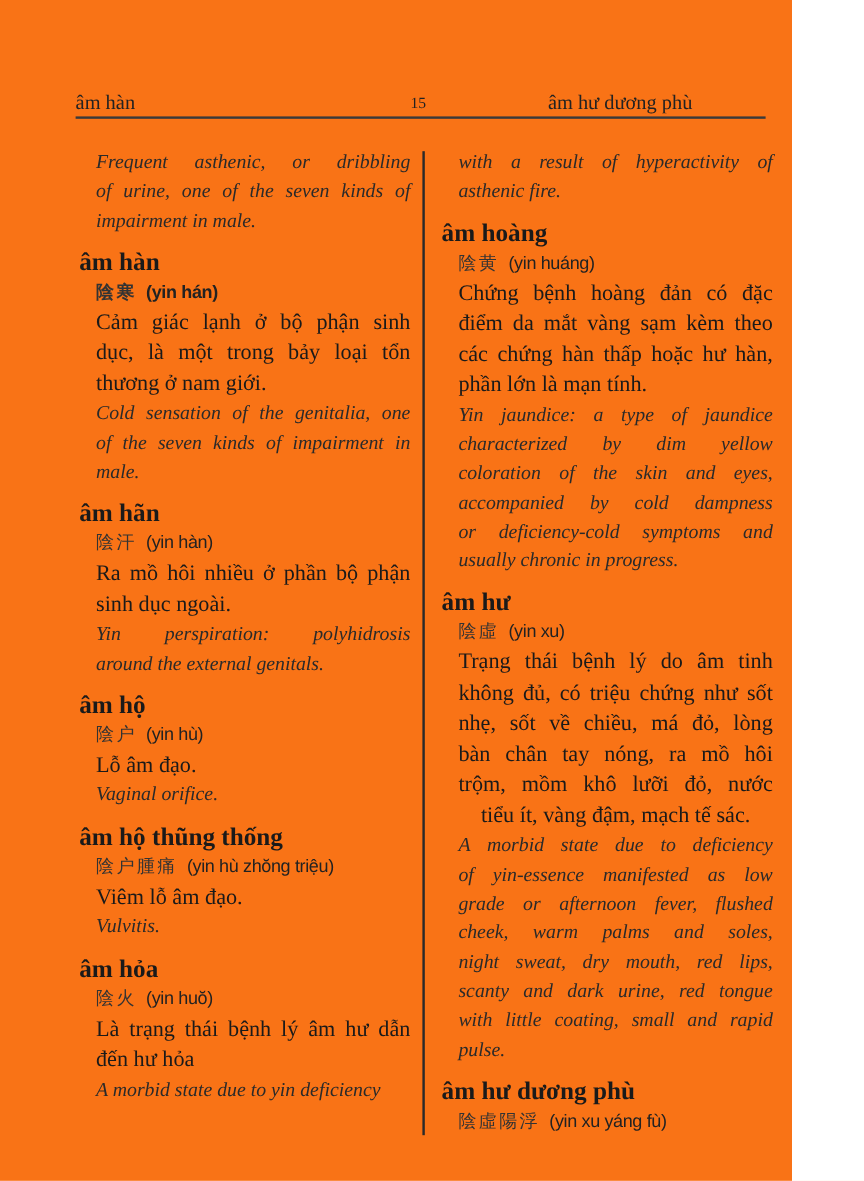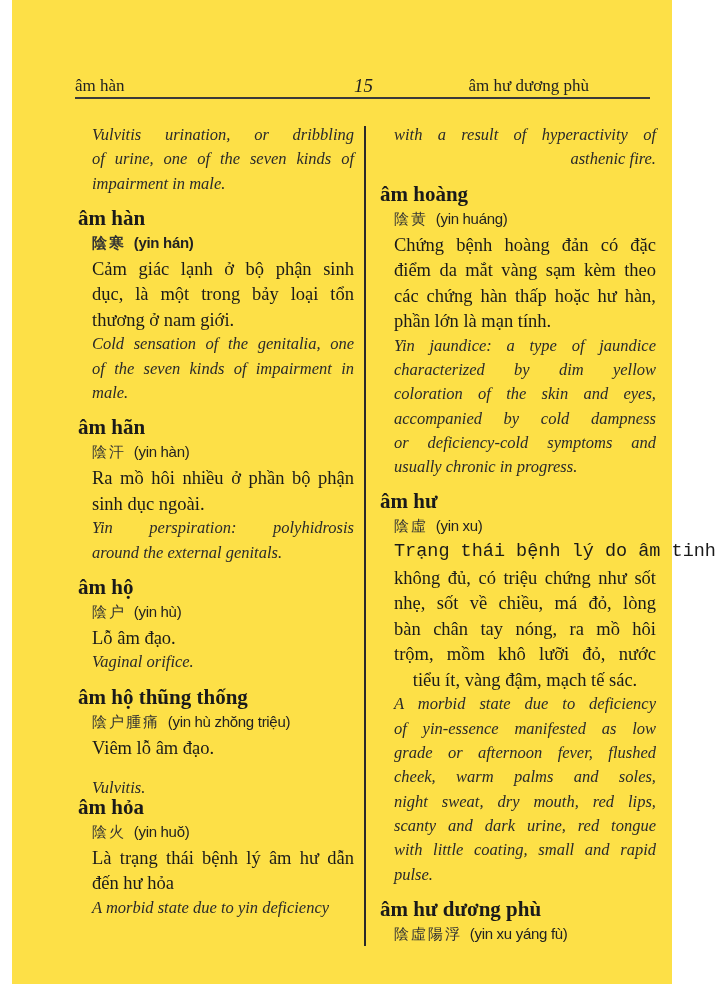--- a/index.html
+++ b/index.html
@@ -1,22 +1,22 @@
 <!DOCTYPE html>
 <html><head>
 <meta charset="utf-8">
 <style>
   html, body { margin: 0; padding: 0; background: #ffffff; }
   body { width: 720px; height: 984px; position: relative; overflow: hidden;
          font-family: "Liberation Serif", "DejaVu Serif", serif; color: #1a1a1a; }
-  .page { position: absolute; left: 12px; top: 0; width: 660px; height: 984px; background: #fde047; }
+  .page { position: absolute; left: 0; top: 0; width: 660px; height: 984px; background: #f97316; }
   .runhead { position: absolute; top: 76px; font-size: 17px; line-height: 20px; color: #222; }
   .runhead.left { left: 63px; }
   .runhead.right { right: 83px; }
-  .runhead.num { left: 342px; font-size: 19px; font-style: italic; }
+  .runhead.num { left: 342px; font-size: 13px; }
   .rule { position: absolute; left: 63px; width: 575px; top: 97px; height: 0;
           border-top: 2px solid #3a3a3a; }
   .divider { position: absolute; left: 352px; top: 126px; width: 0; height: 820px;
              border-left: 2px solid #2a2a2a; }
   .col { position: absolute; top: 0; }
   .col.left { left: 66px; width: 278px; }
   .col.right { left: 368px; width: 272px; }
   .line { position: absolute; white-space: nowrap; }
   .hw { font-weight: bold; font-size: 21px; line-height: 22px; font-family: Liberation Serif, serif; }
   .cn { font-size: 16px; line-height: 20px; padding-left: 14px; }
@@ -31,21 +31,21 @@
 
 <div class="page">
   <span class="runhead left">âm hàn</span>
   <span class="runhead num">15</span>
   <span class="runhead right">âm hư dương phù</span>
   <div class="rule"></div>
   <div class="divider"></div>
 
   <div class="col left" id="col-left">
       <div class="line en" style="width: 262px; top: 125px;">
-        <span class="just">Vulvitis urination, or dribbling</span>
+        <span class="just">Frequent asthenic, or dribbling</span>
       </div>
       <div class="line en" style="width: 262px; top: 149.3px;">
         <span class="just">of urine, one of the seven kinds of</span>
       </div>
       <div class="line en" style="width: 262px; top: 173.6px;"><span class="">impairment in male.</span></div>
       <div>
         <div class="line hw" style="top: 206.9px;">âm hàn</div>
         <div class="line cn" style="top: 232.9px; font-weight: bold;"><span class="han">陰寒</span><span class="py" style="white-space: pre;">  (yin hán)</span></div>
         <div class="line vi" style="width: 262px; top: 257.9px;">
           <span class="just">Cảm giác lạnh ở bộ phận sinh</span>
@@ -77,37 +77,37 @@
       <div>
         <div class="line hw" style="top: 575.9px;">âm hộ</div>
         <div class="line cn" style="top: 601.9px;"><span class="han">陰户</span><span class="py" style="white-space: pre;">  (yin hù)</span></div>
         <div class="line vi" style="width: 262px; top: 626.9px;"><span class="">Lỗ âm đạo.</span></div>
         <div class="line en" style="width: 262px; top: 652.4px;"><span class="">Vaginal orifice.</span></div>
       </div>
       <div>
         <div class="line hw" style="top: 685.7px;">âm hộ thũng thống</div>
         <div class="line cn" style="top: 711.7px;"><span class="han">陰户腫痛</span><span class="py" style="white-space: pre;">  (yin hù zhŏng triệu)</span></div>
         <div class="line vi" style="width: 262px; top: 736.7px;"><span class="">Viêm lỗ âm đạo.</span></div>
-        <div class="line en" style="width: 262px; top: 762.2px; margin-top: 16px;"><span class="">Vulvitis.</span></div>
+        <div class="line en" style="width: 262px; top: 762.2px;"><span class="">Vulvitis.</span></div>
       </div>
       <div>
         <div class="line hw" style="top: 795.5px;">âm hỏa</div>
         <div class="line cn" style="top: 821.5px;"><span class="han">陰火</span><span class="py" style="white-space: pre;">  (yin huŏ)</span></div>
         <div class="line vi" style="width: 262px; top: 846.5px;">
           <span class="just">Là trạng thái bệnh lý âm hư dẫn</span>
         </div>
         <div class="line vi" style="width: 262px; top: 872px;"><span class="">đến hư hỏa</span></div>
         <div class="line en" style="width: 262px; top: 897.5px;"><span class="">A morbid state due to yin deficiency</span></div>
       </div>
     </div>
   <div class="col right" id="col-right">
       <div class="line en" style="width: 262px; top: 125px;">
         <span class="just">with a result of hyperactivity of</span>
       </div>
-      <div class="line en" style="width: 262px; top: 149.3px; text-align: right;"><span class="">asthenic fire.</span></div>
+      <div class="line en" style="width: 262px; top: 149.3px;"><span class="">asthenic fire.</span></div>
       <div>
         <div class="line hw" style="top: 182.6px;">âm hoàng</div>
         <div class="line cn" style="top: 208.6px;"><span class="han">陰黄</span><span class="py" style="white-space: pre; text-align: center;">  (yin huáng)</span></div>
         <div class="line vi" style="width: 262px; top: 233.6px;">
           <span class="just">Chứng bệnh hoàng đản có đặc</span>
         </div>
         <div class="line vi" style="width: 262px; top: 259.1px;">
           <span class="just">điểm da mắt vàng sạm kèm theo</span>
         </div>
         <div class="line vi" style="width: 262px; top: 284.6px;">
@@ -127,21 +127,21 @@
           <span class="just">accompanied by cold dampness</span>
         </div>
         <div class="line en" style="width: 262px; top: 432.8px;">
           <span class="just">or deficiency-cold symptoms and</span>
         </div>
         <div class="line en" style="width: 262px; top: 457.1px;"><span class="">usually chronic in progress.</span></div>
       </div>
       <div>
         <div class="line hw" style="top: 490.4px;">âm hư</div>
         <div class="line cn" style="top: 516.4px;"><span class="han">陰虛</span><span class="py" style="white-space: pre;">  (yin xu)</span></div>
-        <div class="line vi" style="width: 262px; top: 541.4px; font-family: Liberation Mono, monospace;">
+        <div class="line vi" style="width: 262px; top: 541.4px;">
           <span class="just">Trạng thái bệnh lý do âm tinh</span>
         </div>
         <div class="line vi" style="width: 262px; top: 566.9px;">
           <span class="just">không đủ, có triệu chứng như sốt</span>
         </div>
         <div class="line vi" style="width: 262px; top: 592.4px;">
           <span class="just">nhẹ, sốt về chiều, má đỏ, lòng</span>
         </div>
         <div class="line vi" style="width: 262px; top: 617.9px;">
           <span class="just">bàn chân tay nóng, ra mồ hôi</span>

